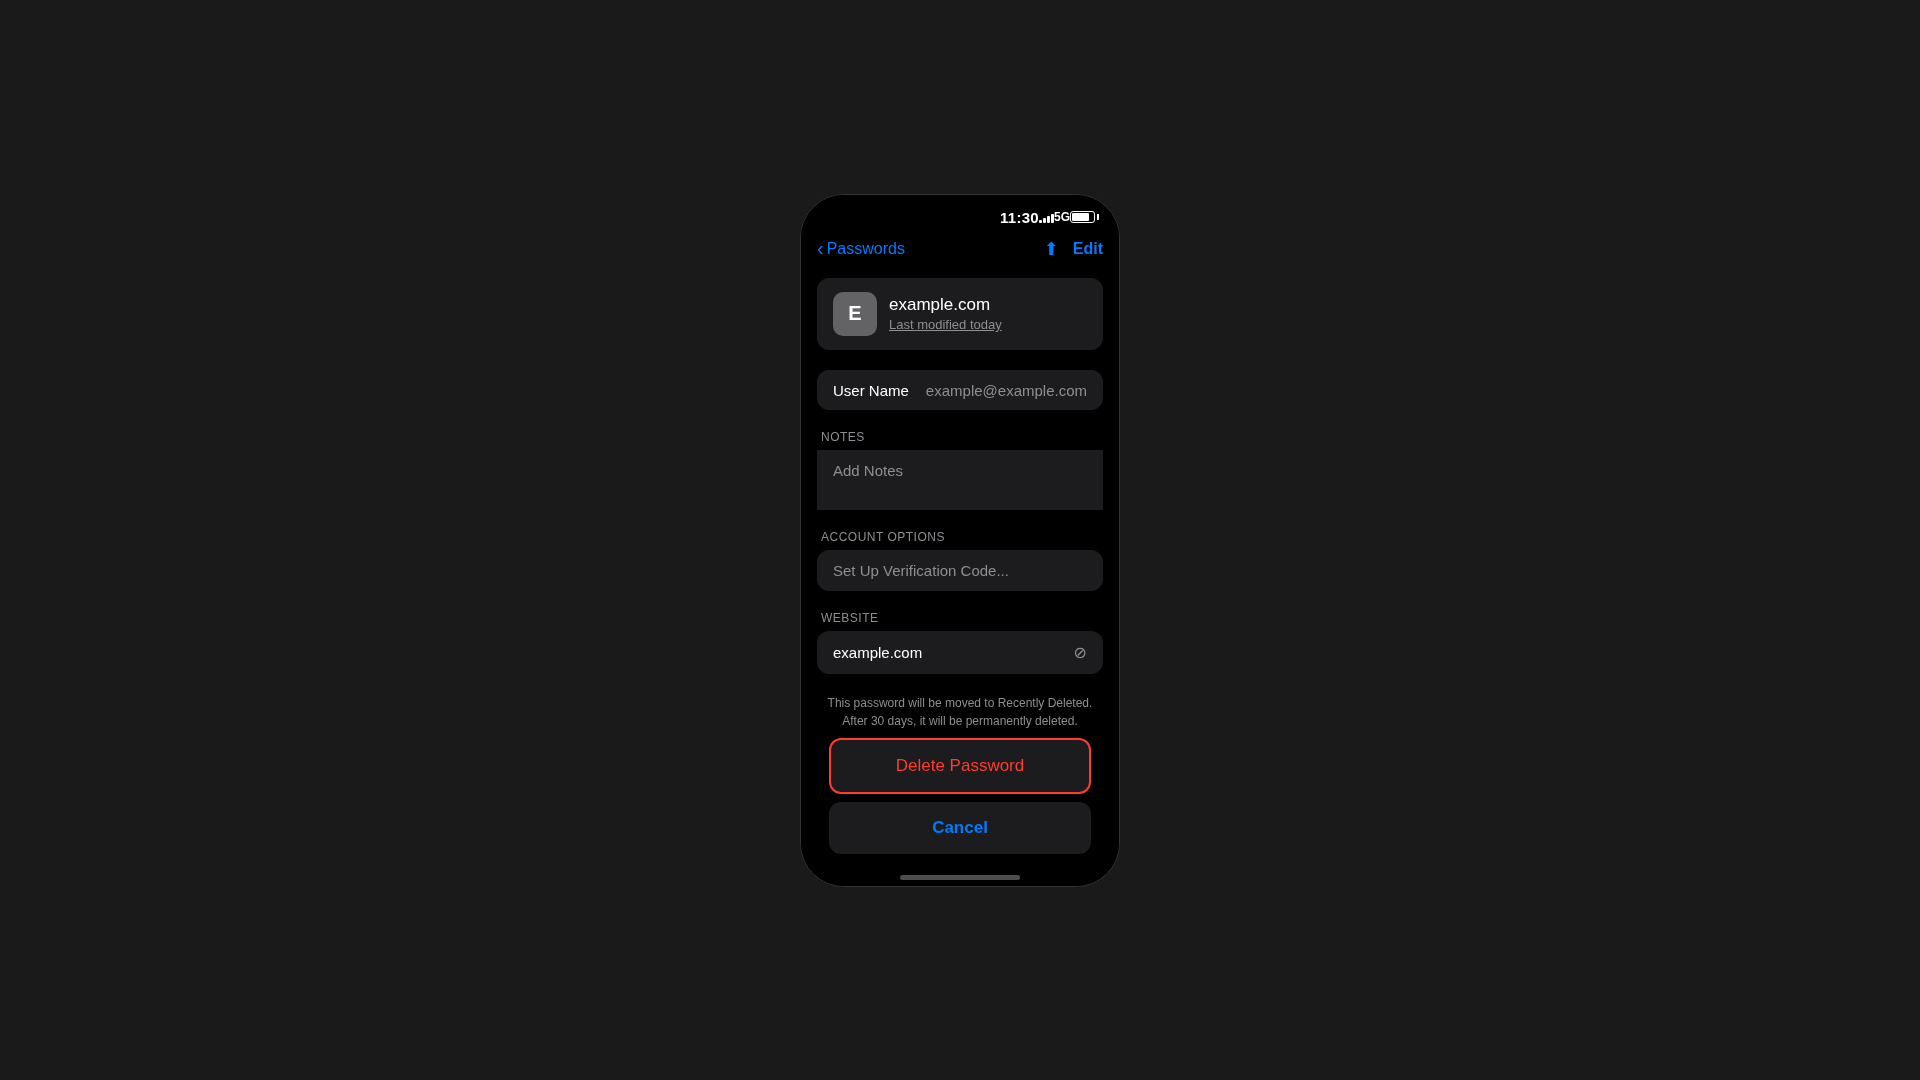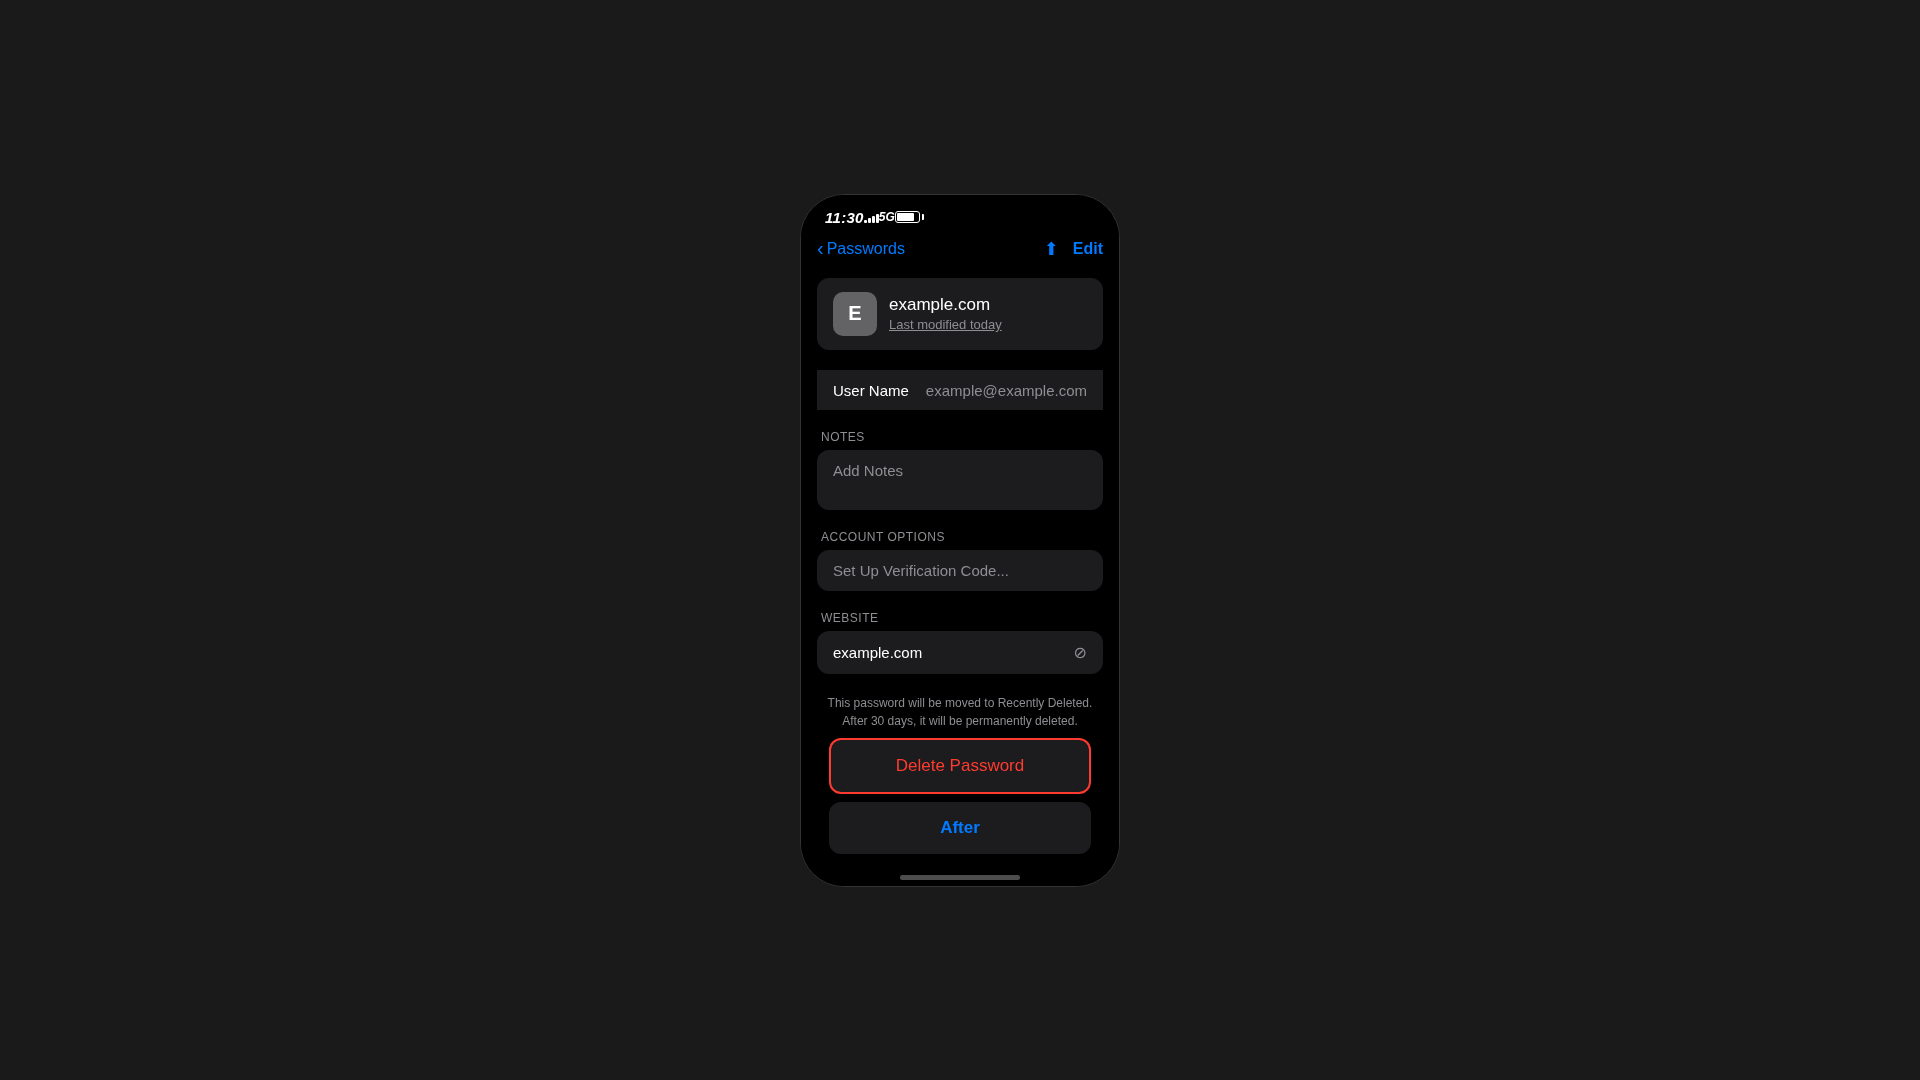--- a/index.html
+++ b/index.html
@@ -22,26 +22,25 @@
       border: 1px solid #333;
       overflow: hidden;
       position: relative;
       display: flex;
       flex-direction: column;
     }
 
     
     .status-bar {
       display: flex;
-      justify-content: flex-start;
+      justify-content: flex-end;
       align-items: center;
       padding: 14px 24px 8px;
       background: #000;
       flex-shrink: 0;
-      font-style: italic;
     }
 
     .status-time {
       font-size: 15px;
       font-weight: 600;
       color: #fff;
       letter-spacing: 0.3px;
     }
 
     .status-icons {
@@ -197,21 +196,21 @@
 
     .site-modified {
       font-size: 13px;
       color: #8e8e93;
       text-decoration: underline;
     }
 
     
     .credentials-card {
       background: #1c1c1e;
-      border-radius: 0;
+      border-radius: 12px;
       overflow: hidden;
       text-align: right;
     }
 
     .credential-row {
       padding: 12px 16px;
       display: flex;
       align-items: center;
       justify-content: space-between;
       border-bottom: 0.5px solid #38383a;
@@ -238,21 +237,21 @@
       color: #8e8e93;
       font-weight: 400;
       letter-spacing: 0.5px;
       text-transform: uppercase;
       padding: 0 4px;
       margin-bottom: -14px;
     }
 
     .notes-card {
       background: #1c1c1e;
-      border-radius: 12px;
+      border-radius: 0;
       padding: 12px 16px;
       min-height: 60px;
     }
 
     .notes-placeholder {
       font-size: 15px;
       color: #8e8e93;
     }
 
     
@@ -435,21 +434,21 @@
       <span>After 30 days, it will be permanently deleted.</span>
     </div>
 
   </div>
 
   <div class="action-sheet">
     <div class="delete-button">
       <span class="delete-button-text">Delete Password</span>
     </div>
     <div class="cancel-button">
-      <span class="cancel-button-text">After</span>
+      <span class="cancel-button-text">Cancel</span>
     </div>
   </div>
 
   <div class="home-indicator">
     <div class="home-bar"></div>
   </div>
 
 </div>
 
 </body></html>

